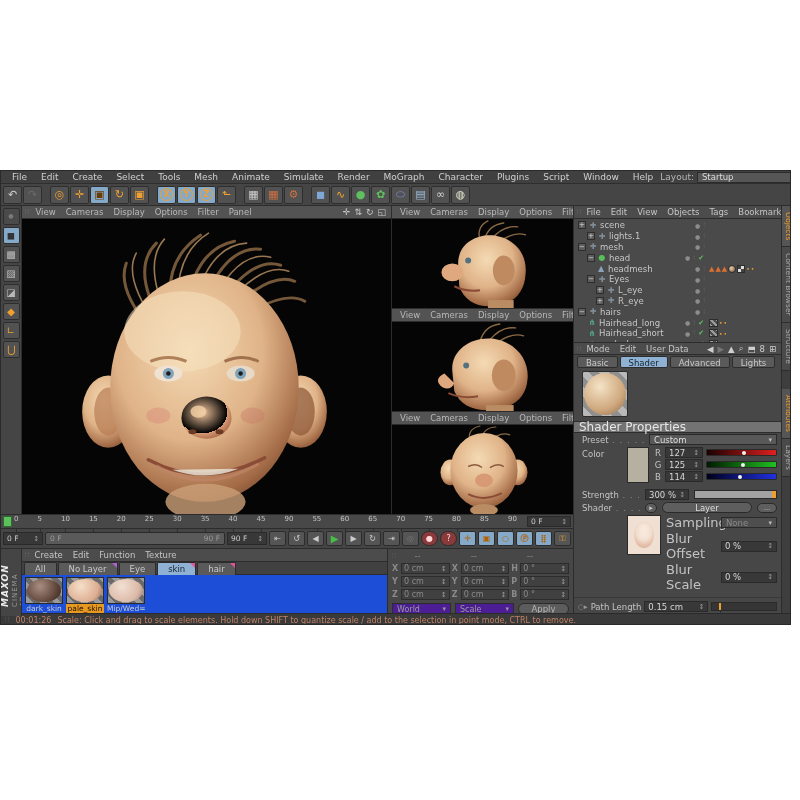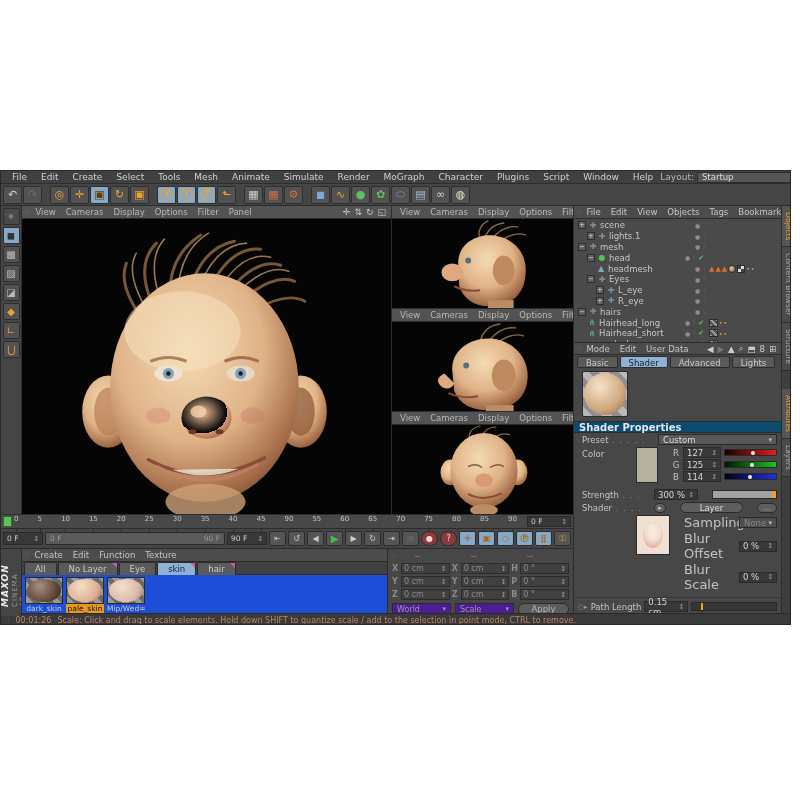--- a/index.html
+++ b/index.html
@@ -83,22 +83,22 @@
 
   .attrtitle { height:13px; display:flex; align-items:center; padding:0 4px; font-size:8.5px; color:#ddd; background:#474747; flex:0 0 13px; }
   .attrtitle .ticon { width:9px; height:9px; background:conic-gradient(#eee 25%, #333 0 50%, #eee 0 75%, #333 0); margin-right:4px; border:1px solid #222;}
   .atabs { height:14px; display:flex; gap:2px; padding:1px 3px; background:#474747; flex:0 0 14px; }
   .atab { padding:1px 8px; background:#5a5a5a; border:1px solid #2d2d2d; border-radius:2px; color:#c9c9c9; font-size:8.5px; }
   .atab.active { background:#8fb2d4; color:#15232f; }
   .preview { flex:0 0 52px; background:#474747; position:relative; padding:2px 0 0 8px; }
   .prevball { width:46px; height:46px; border-radius:2px; background:repeating-linear-gradient(45deg,#b9b9b9 0 7px,#8f8f8f 7px 14px); position:relative; overflow:hidden; border:1px solid #2c2c2c;}
   .prevball::after { content:""; position:absolute; inset:1px; border-radius:50%; background:radial-gradient(circle at 38% 32%, #f4e3c6, #cfa87e 60%, #8a674b); }
 
-  .sect { height:12px; background:#0c4a6e; color:#e6e6e6; font-weight:bold; font-size:10px; display:flex; align-items:center; padding:0 5px; border-top:1px solid #2d2d2d; border-bottom:1px solid #2d2d2d; flex:0 0 12px;}
-  .arow { display:flex; align-items:center; padding:1px 4px 1px 8px; gap:14px; flex:0 0 13px; }
+  .sect { height:12px; background:#737373; color:#e6e6e6; font-weight:normal; font-size:12px; display:flex; align-items:center; padding:0 5px; border-top:1px solid #2d2d2d; border-bottom:1px solid #2d2d2d; flex:0 0 12px;}
+  .arow { display:flex; align-items:center; padding:1px 4px 1px 8px; gap:5px; flex:0 0 13px; }
   .alabel { color:#c3c3c3; font-size:8.5px; white-space:nowrap; overflow:hidden; }
   .alabel.lead::after { content:" . . . . . ."; color:#8e8e8e; letter-spacing:1px; }
   .ainput { background:#383838; border:1px solid #2a2a2a; color:#d5d5d5; font-size:8.5px; height:11px; display:flex; align-items:center; padding:0 3px; justify-content:space-between; }
   .spin { color:#9a9a9a; font-size:7px; margin-left:3px; }
   .dd { background:#585858; border:1px solid #2a2a2a; color:#ddd; height:11px; display:flex; align-items:center; justify-content:space-between; padding:0 4px; flex:1; font-size:8.5px; }
   .dd .car { color:#bbb; font-size:7px; }
   .swatch { width:22px; height:36px; background:#b6b0a0; border:1px solid #2a2a2a; }
   .rgbcol { flex:1; display:flex; flex-direction:column; gap:1px; }
   .rgbrow { display:flex; align-items:center; gap:3px; }
   .chl { width:8px; color:#c3c3c3; font-size:8.5px; text-align:center; }
@@ -863,21 +863,21 @@
                   <span>0 %</span>
                   <span class="spin">↕</span>
                 </div>
             </div>
           </div>
         </div>
         <div class="pldivider"></div>
         <div class="plrow">
           <span class="bullet">○▸</span>
           <span class="alabel">Path Length</span>
-          <div class="ainput" style="width:44px">
+          <div class="ainput" style="width:64px">
               <span>0.15 cm</span>
               <span class="spin">↕</span>
             </div>
           <div class="plslider">
               <span class="tick"></span>
             </div>
         </div>
       </div>
 
       <div class="sidetabs">

